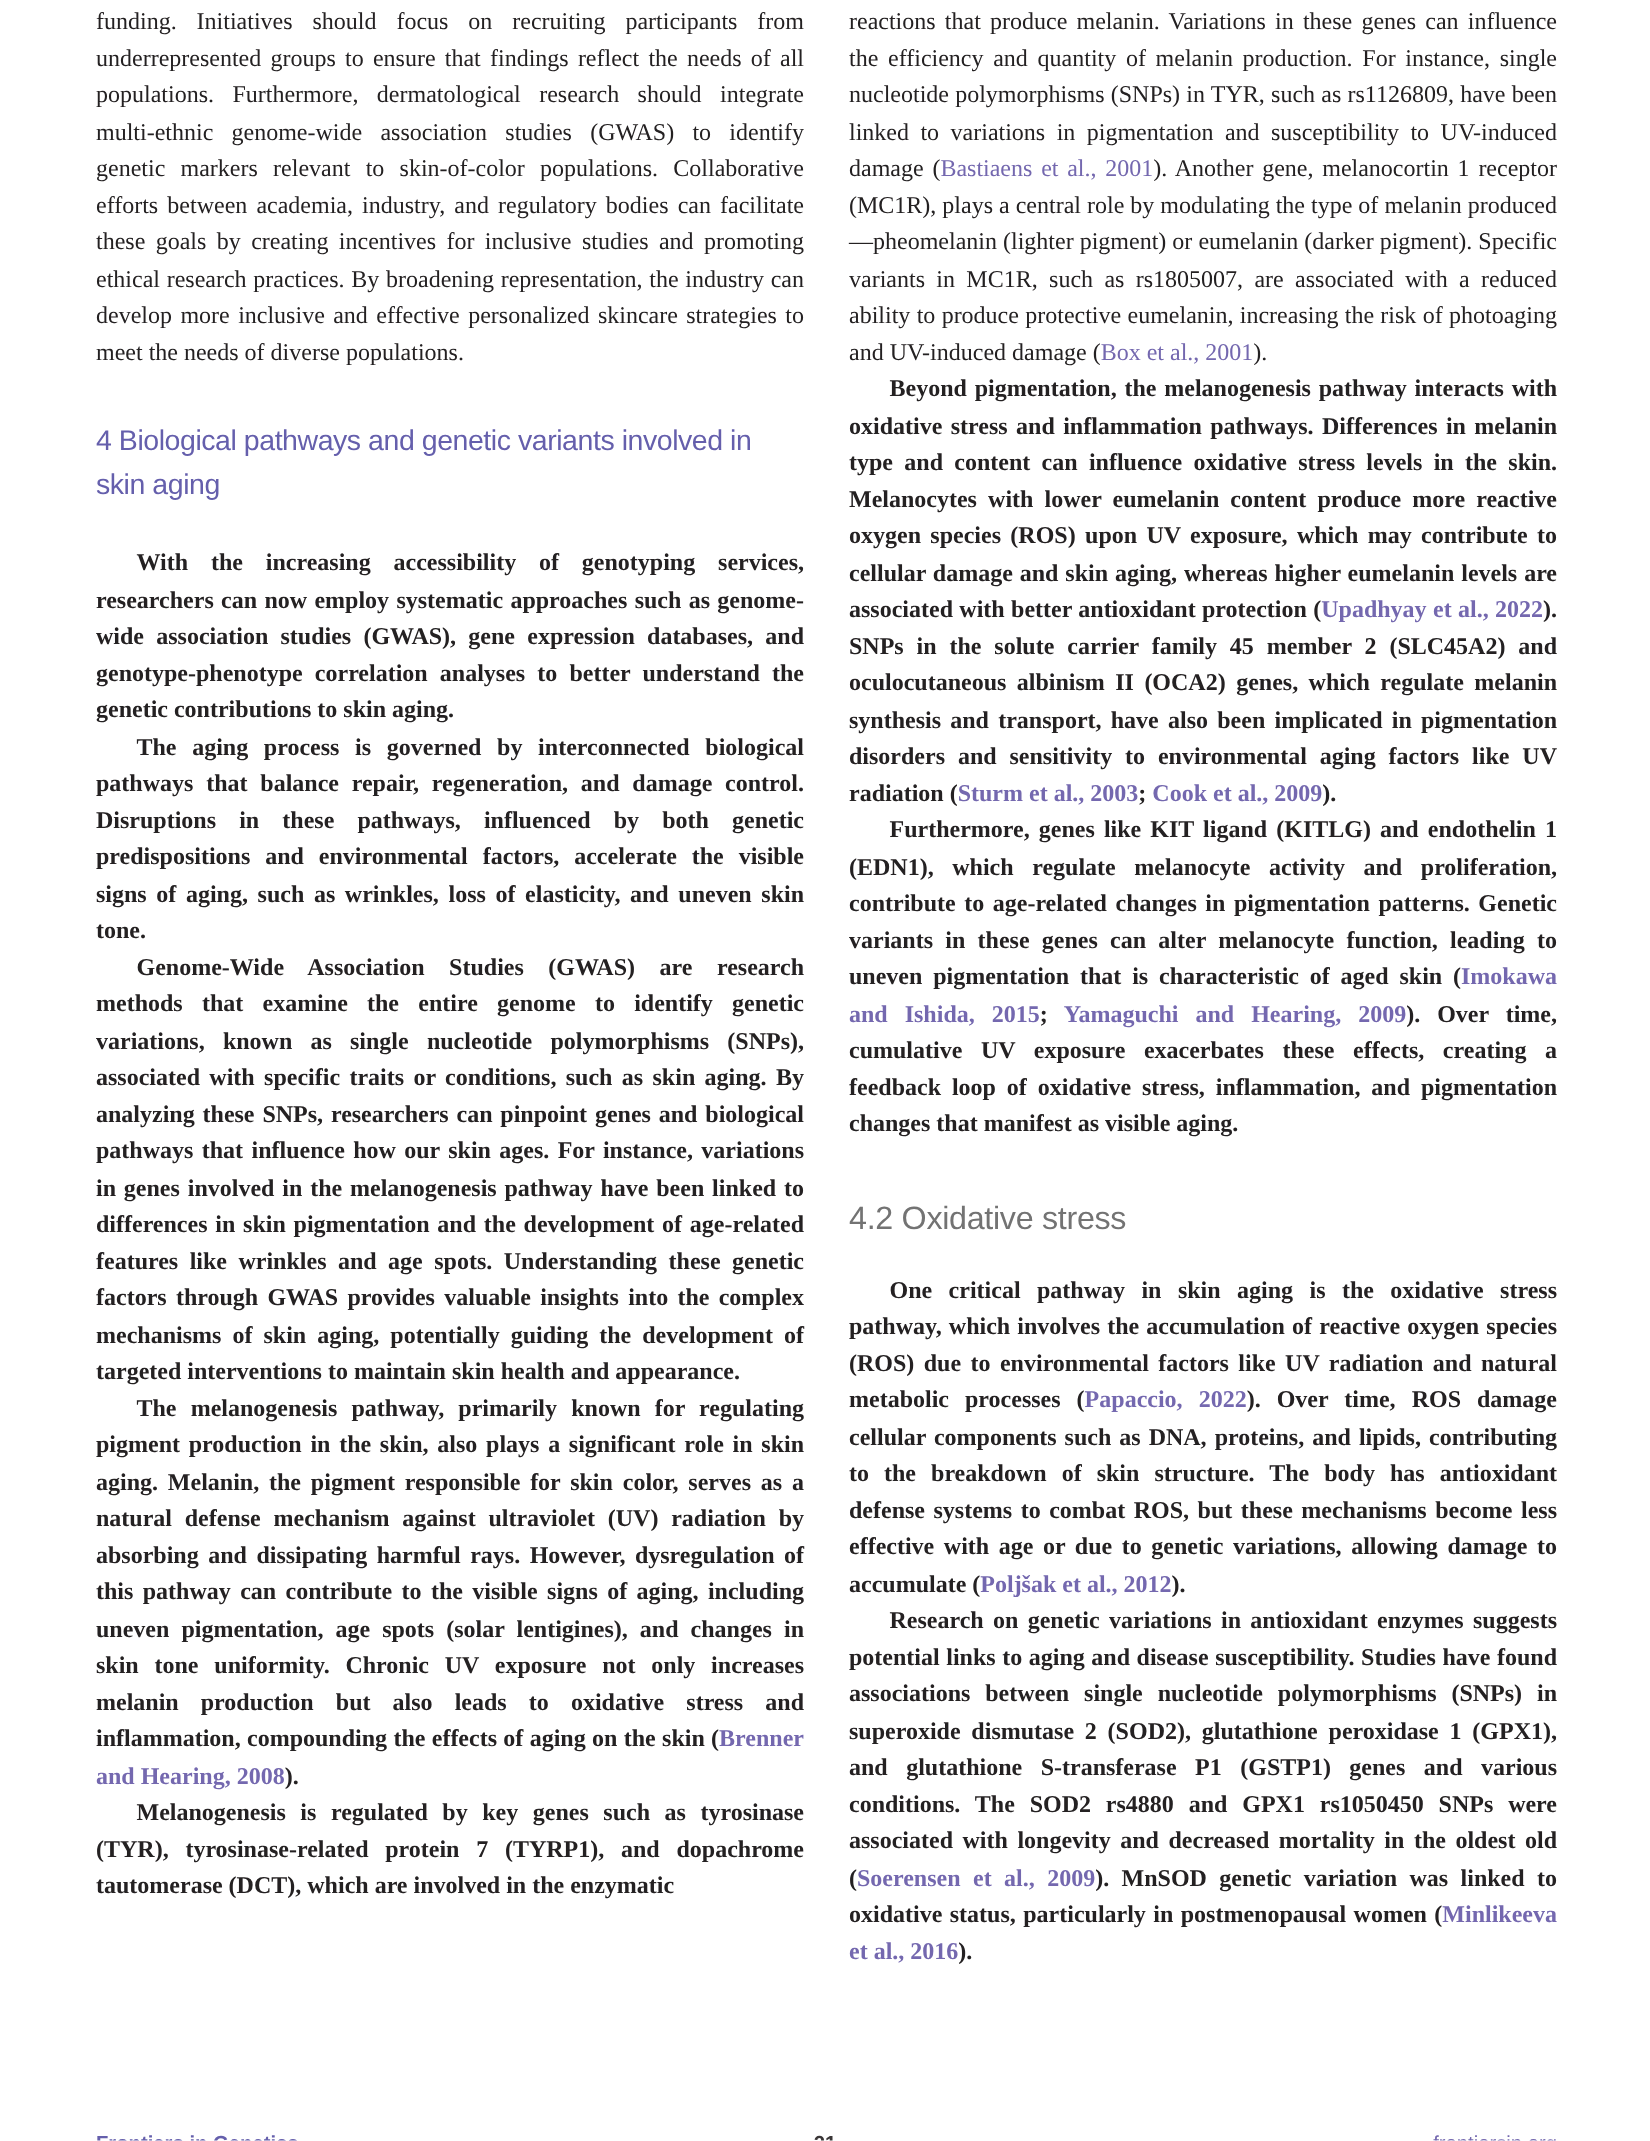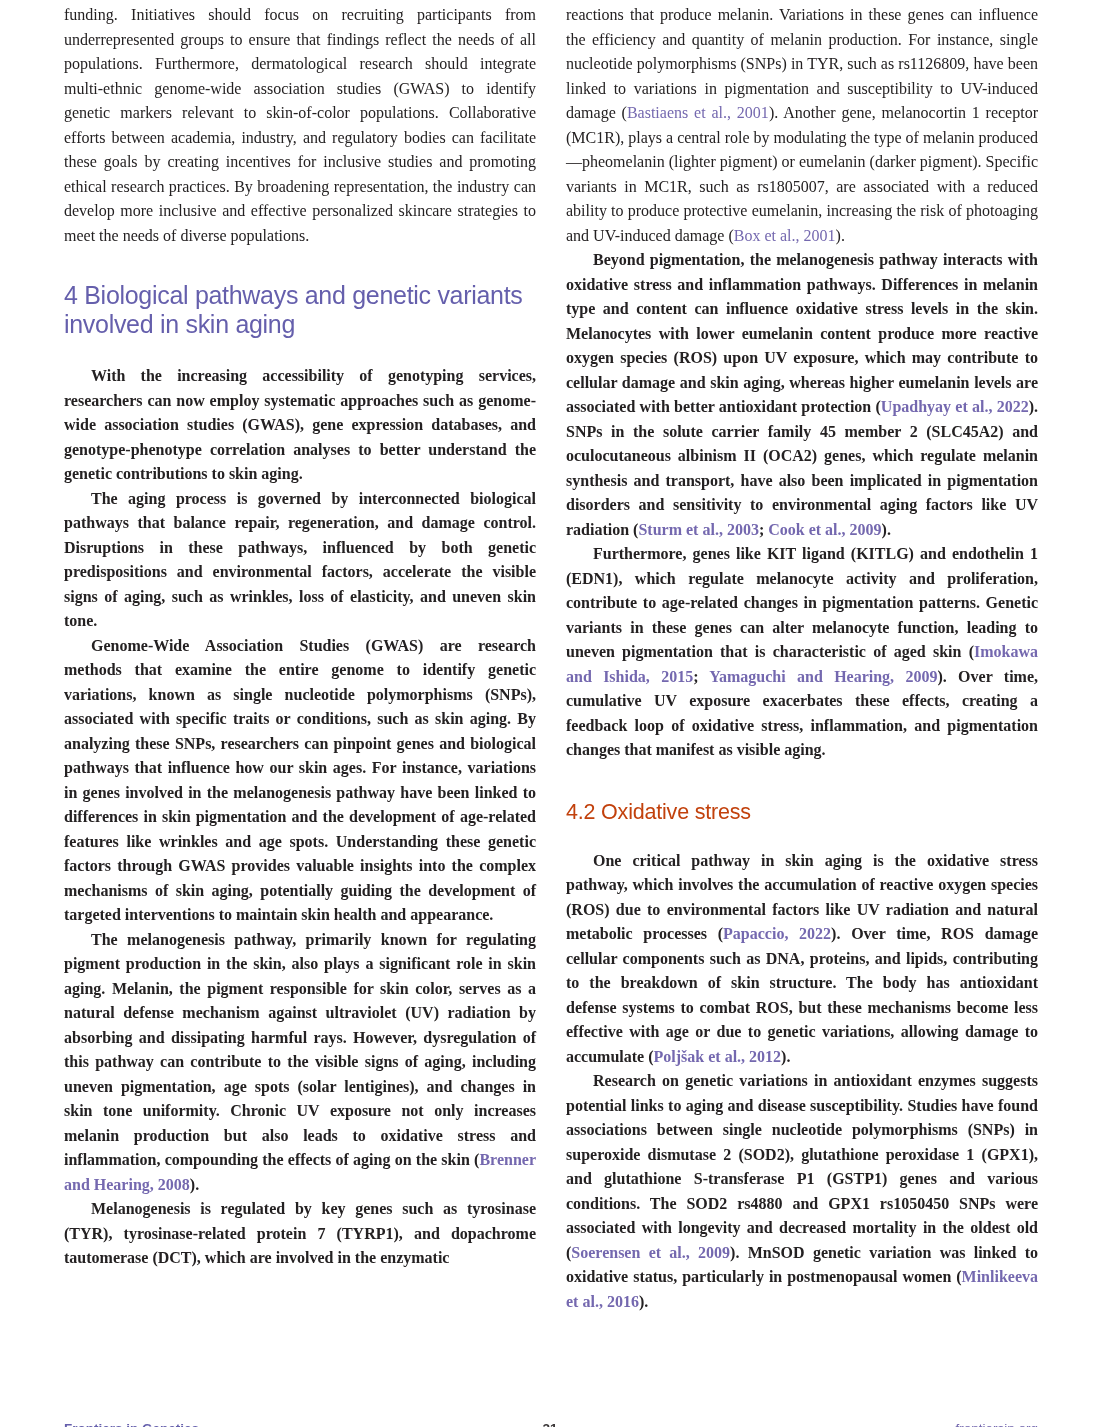--- a/index.html
+++ b/index.html
@@ -16,28 +16,28 @@
   .col {
     width:472px; padding-top:3px;
     font-family:"Liberation Serif","DejaVu Serif",serif;
     font-size:16px; line-height:24.5px;
     color:#242122; text-align:justify;
   }
   p.para { text-align:justify; }
   p.indent { text-indent:27px;font-weight:bold; }
   h2.section {
     font-family:"Liberation Sans","DejaVu Sans",sans-serif;
-    font-weight:500; font-size:25px; line-height:28.5px;
+    font-weight:500; font-size:19px; line-height:28.5px;
     letter-spacing:-0.3px; color:#655FAC;
     margin:33px 0 26px; text-align:left;
   }
   h3.subsection {
     font-family:"Liberation Sans","DejaVu Sans",sans-serif;
     font-weight:500; font-size:21.5px; line-height:24px;
-    letter-spacing:-0.2px; color:#c2410c;
+    letter-spacing:-0.2px; color:#737373;
     margin:37px 0 25px; text-align:left;
   }
   .cite { color:#7468AF; text-decoration:none; cursor:pointer; }
   .footer {
     position:absolute; left:64px; right:62px; top:1421px;
     font-family:"Liberation Sans","DejaVu Sans",sans-serif;
     font-size:13.5px; line-height:16px;
   }
   .f-journal { color:#655FAC; font-weight:700; float:left; }
   .f-page { color:#3a3637; font-weight:700; position:absolute; left:486px; text-align:center; width:0; }

